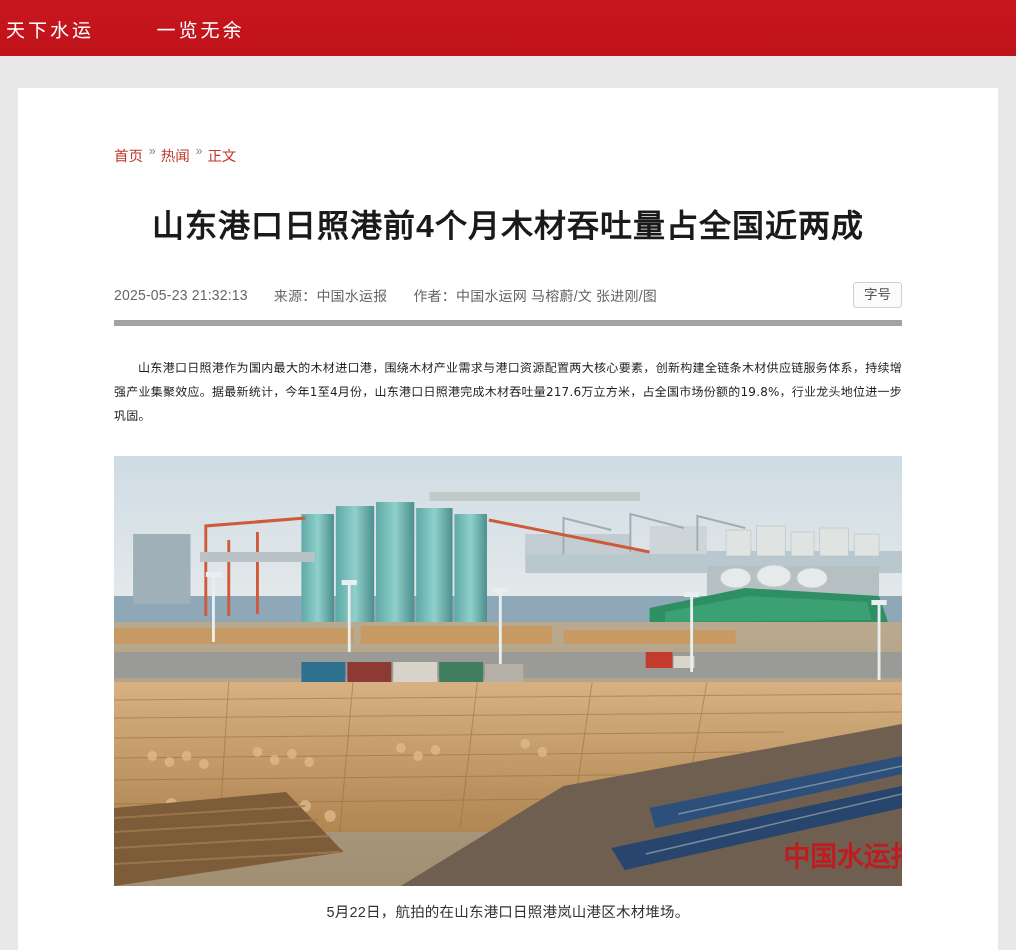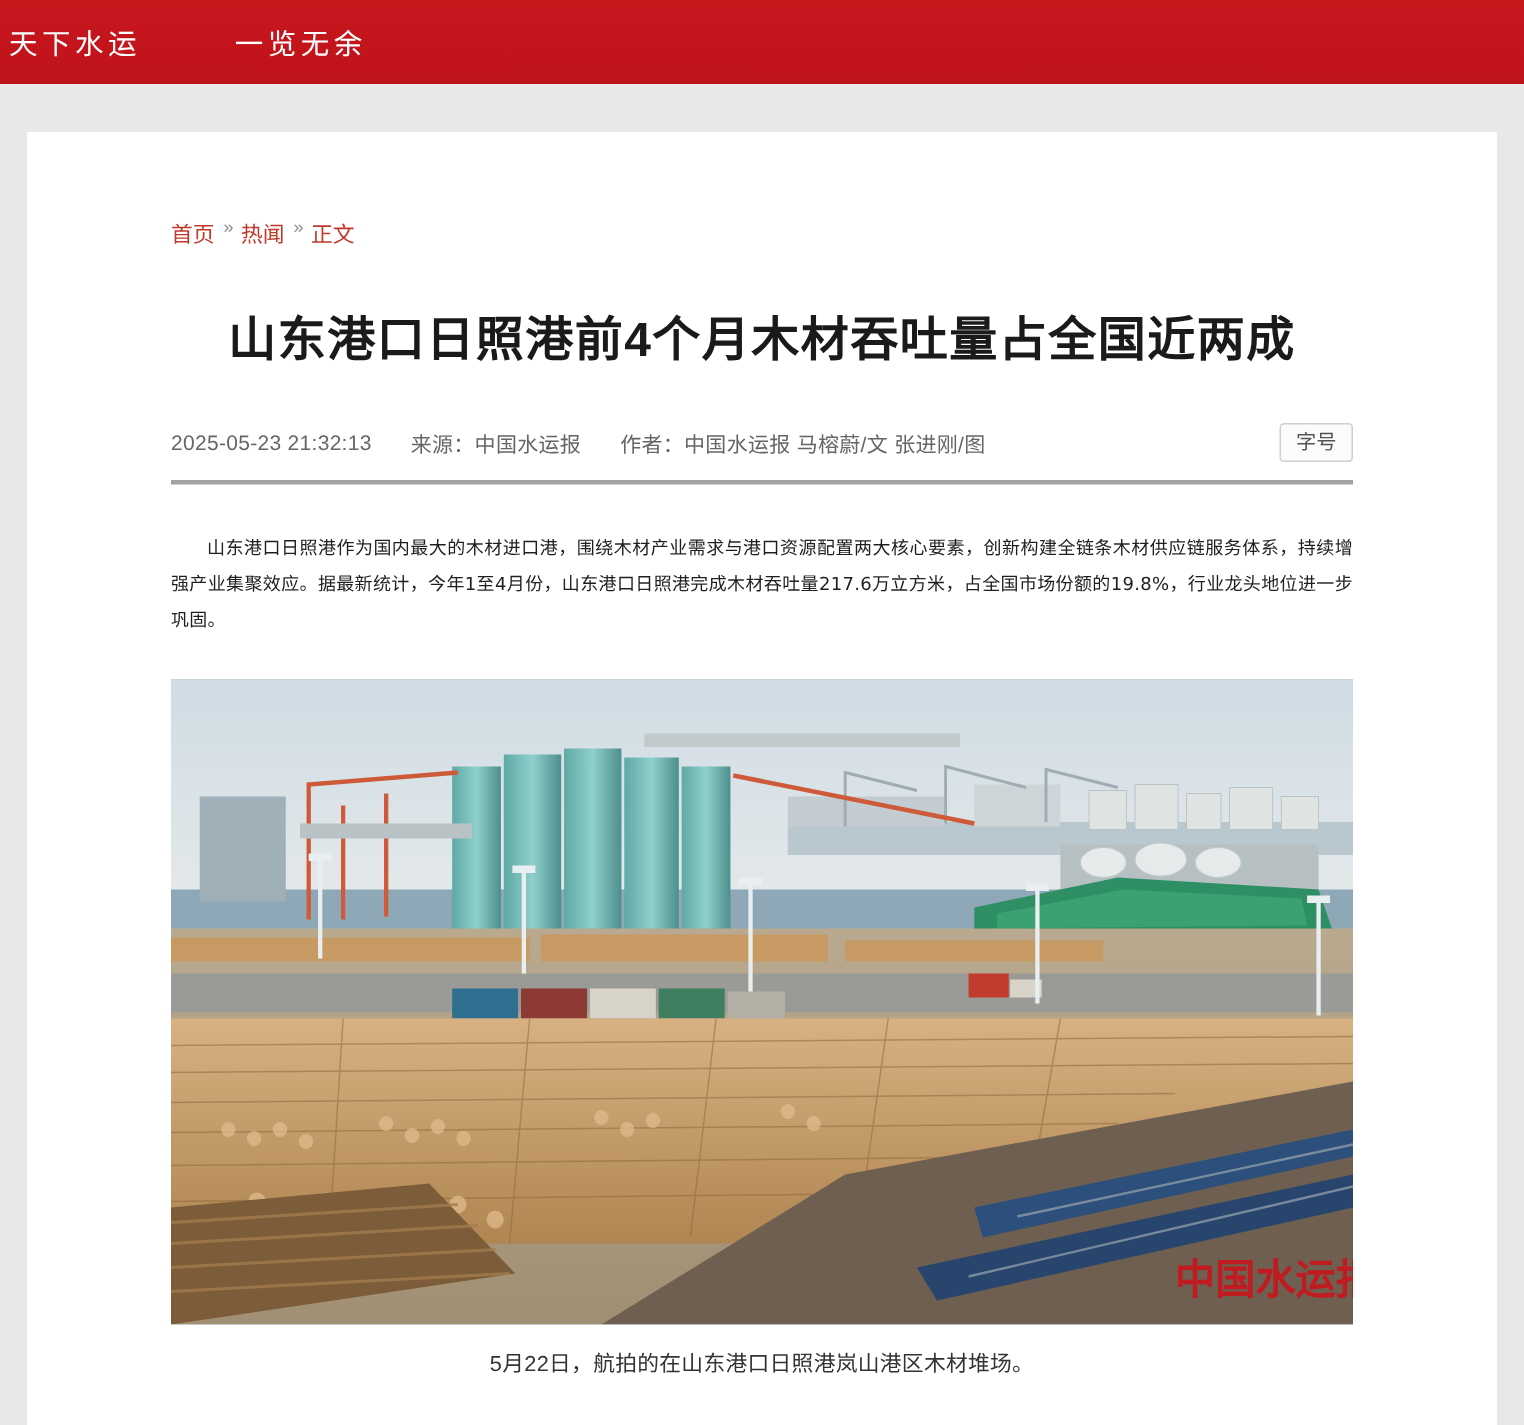--- a/index.html
+++ b/index.html
@@ -110,21 +110,21 @@
     letter-spacing: 1px;
     margin: 40px 0 16px 0;
     line-height: 1.35;
     text-align: center;
   }
 
   
   .meta-row {
     margin-top: 34px;
     padding-bottom: 12px;
-    border-bottom: 3px solid #a3a3a3;
+    border-bottom: 6px solid #a3a3a3;
     display: flex;
     align-items: center;
     font-size: 14px;
     color: #666;
     letter-spacing: 0.2px;
   }
   .meta-left { display: flex; align-items: center; gap: 26px; }
   .meta-spacer { flex: 1; }
   .fontsize-btn {
     border: 1px solid #cfcfcf;
@@ -196,21 +196,21 @@
         <span class="sep">»</span>
         <a href="#">正文</a>
       </div>
 
       <h1 class="article-title">山东港口日照港前4个月木材吞吐量占全国近两成</h1>
 
       <div class="meta-row">
         <div class="meta-left">
           <span>2025-05-23 21:32:13</span>
           <span>来源：中国水运报</span>
-          <span>作者：中国水运报 马榕蔚/文 张进刚/图</span>
+          <span>作者：中国水运网 马榕蔚/文 张进刚/图</span>
         </div>
         <div class="meta-spacer"></div>
         <button class="fontsize-btn">字号</button>
       </div>
 
       <p class="body-text">山东港口日照港作为国内最大的木材进口港，围绕木材产业需求与港口资源配置两大核心要素，创新构建全链条木材供应链服务体系，持续增强产业集聚效应。据最新统计，今年1至4月份，山东港口日照港完成木材吞吐量217.6万立方米，占全国市场份额的19.8%，行业龙头地位进一步巩固。</p>
 
       <figure class="figure">
         <div class="photo">
           <svg viewBox="0 0 824 430" preserveAspectRatio="none" xmlns="http://www.w3.org/2000/svg">

